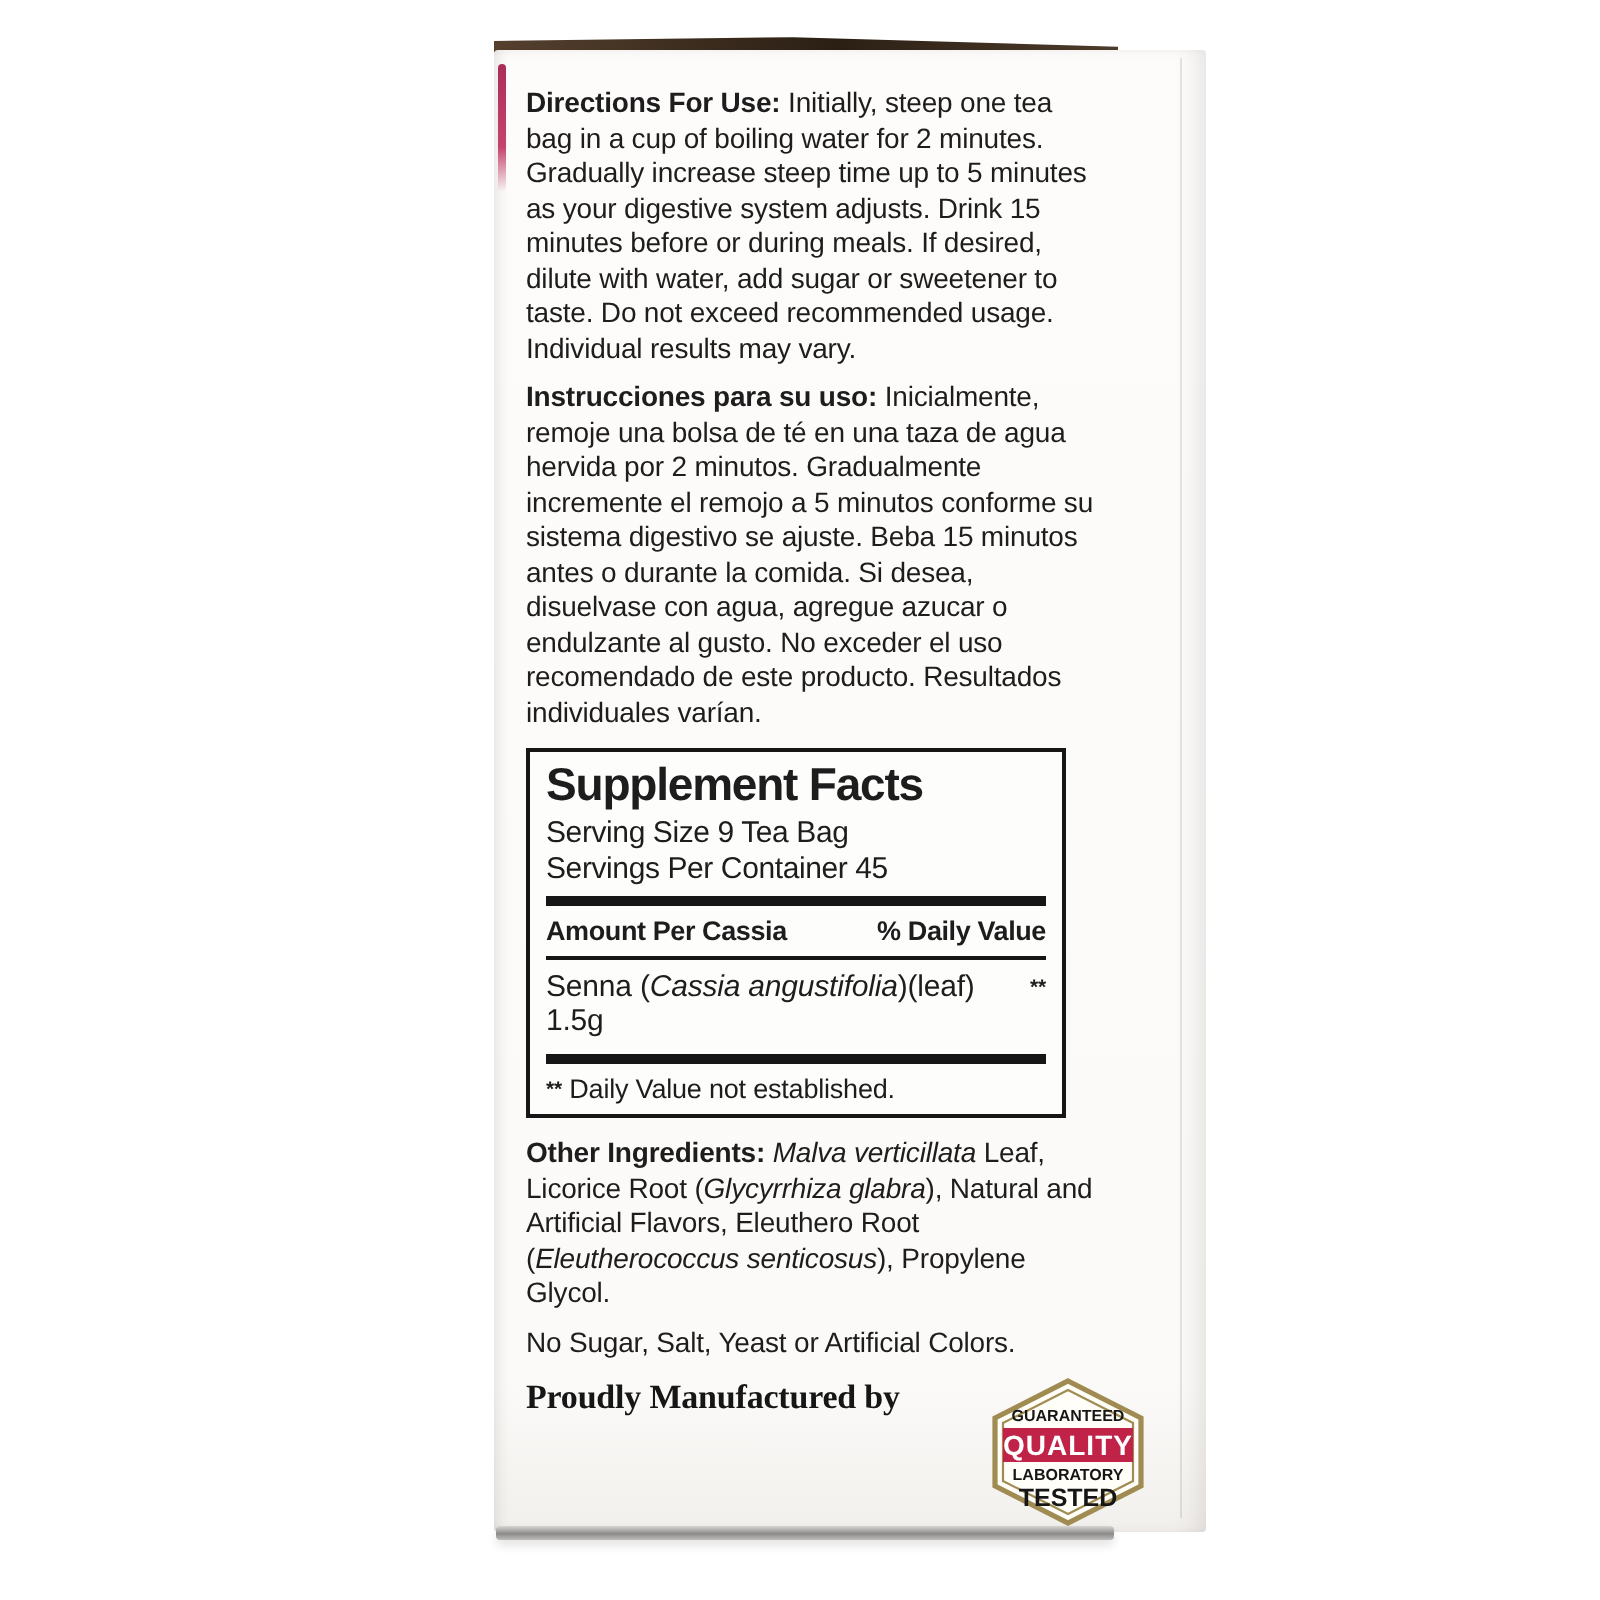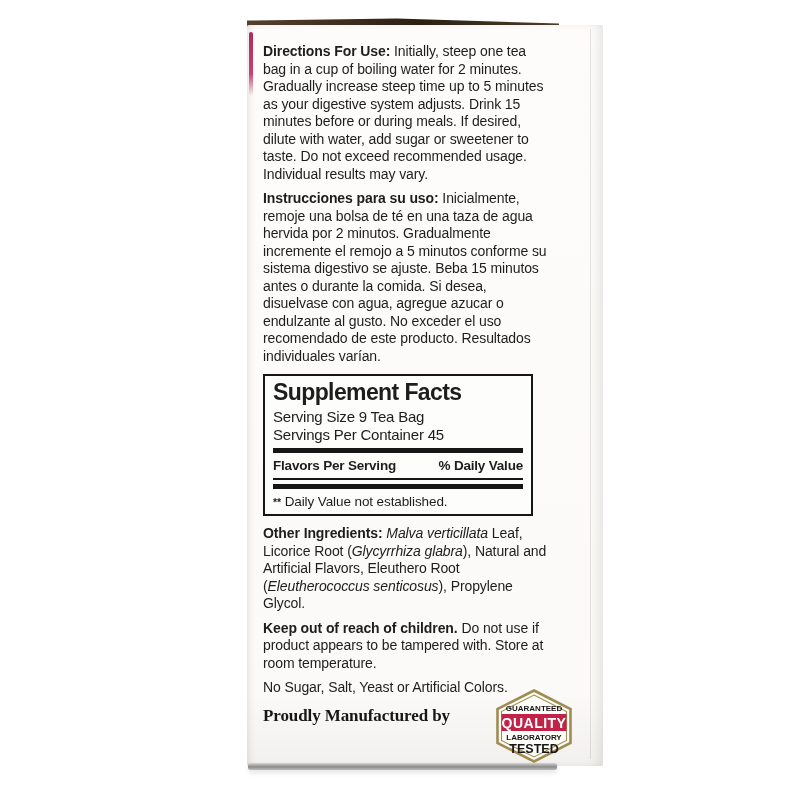--- a/index.html
+++ b/index.html
@@ -88,33 +88,33 @@
         <span class="b">Instrucciones para su uso:</span>
         <span>Inicialmente, remoje una bolsa de té en una taza de agua hervida por 2 minutos. Gradualmente incremente el remojo a 5 minutos conforme su sistema digestivo se ajuste. Beba 15 minutos antes o durante la comida. Si desea, disuelvase con agua, agregue azucar o endulzante al gusto. No exceder el uso recomendado de este producto. Resultados individuales varían.</span>
       </p>
 
       <div class="supp">
         <div class="supp-title">Supplement Facts</div>
         <div class="supp-line">Serving Size 9 Tea Bag</div>
         <div class="supp-line">Servings Per Container 45</div>
         <div class="bar"></div>
         <div class="supp-head">
-          <span>Flavors Per Serving</span>
+          <span>Amount Per Cassia</span>
           <span>% Daily Value</span>
+        </div>
+        <div class="supp-row">
+          <span><span>Senna (</span><span class="i">Cassia angustifolia</span><span>)(leaf) 1.5g</span></span>
+          <span class="mark">**</span>
         </div>
         <div class="bar"></div>
         <div class="supp-foot"><span class="mark">**</span><span> Daily Value not established.</span></div>
       </div>
 
       <p class="para"><span class="b">Other Ingredients: </span><span class="i">Malva verticillata</span><span> Leaf, Licorice Root (</span><span class="i">Glycyrrhiza glabra</span><span>), Natural and Artificial Flavors, Eleuthero Root (</span><span class="i">Eleutherococcus senticosus</span><span>), Propylene Glycol.</span></p>
 
-      <p class="para">
-        <span class="b">Keep out of reach of children.</span>
-        <span>Do not use if product appears to be tampered with. Store at room temperature.</span>
-      </p>
 
       <p class="para claim">No Sugar, Salt, Yeast or Artificial Colors.</p>
 
       <div class="mfr">
         <div class="mfr-line1">Proudly Manufactured by</div>
 
       </div>
 
     </div>
   </div>

